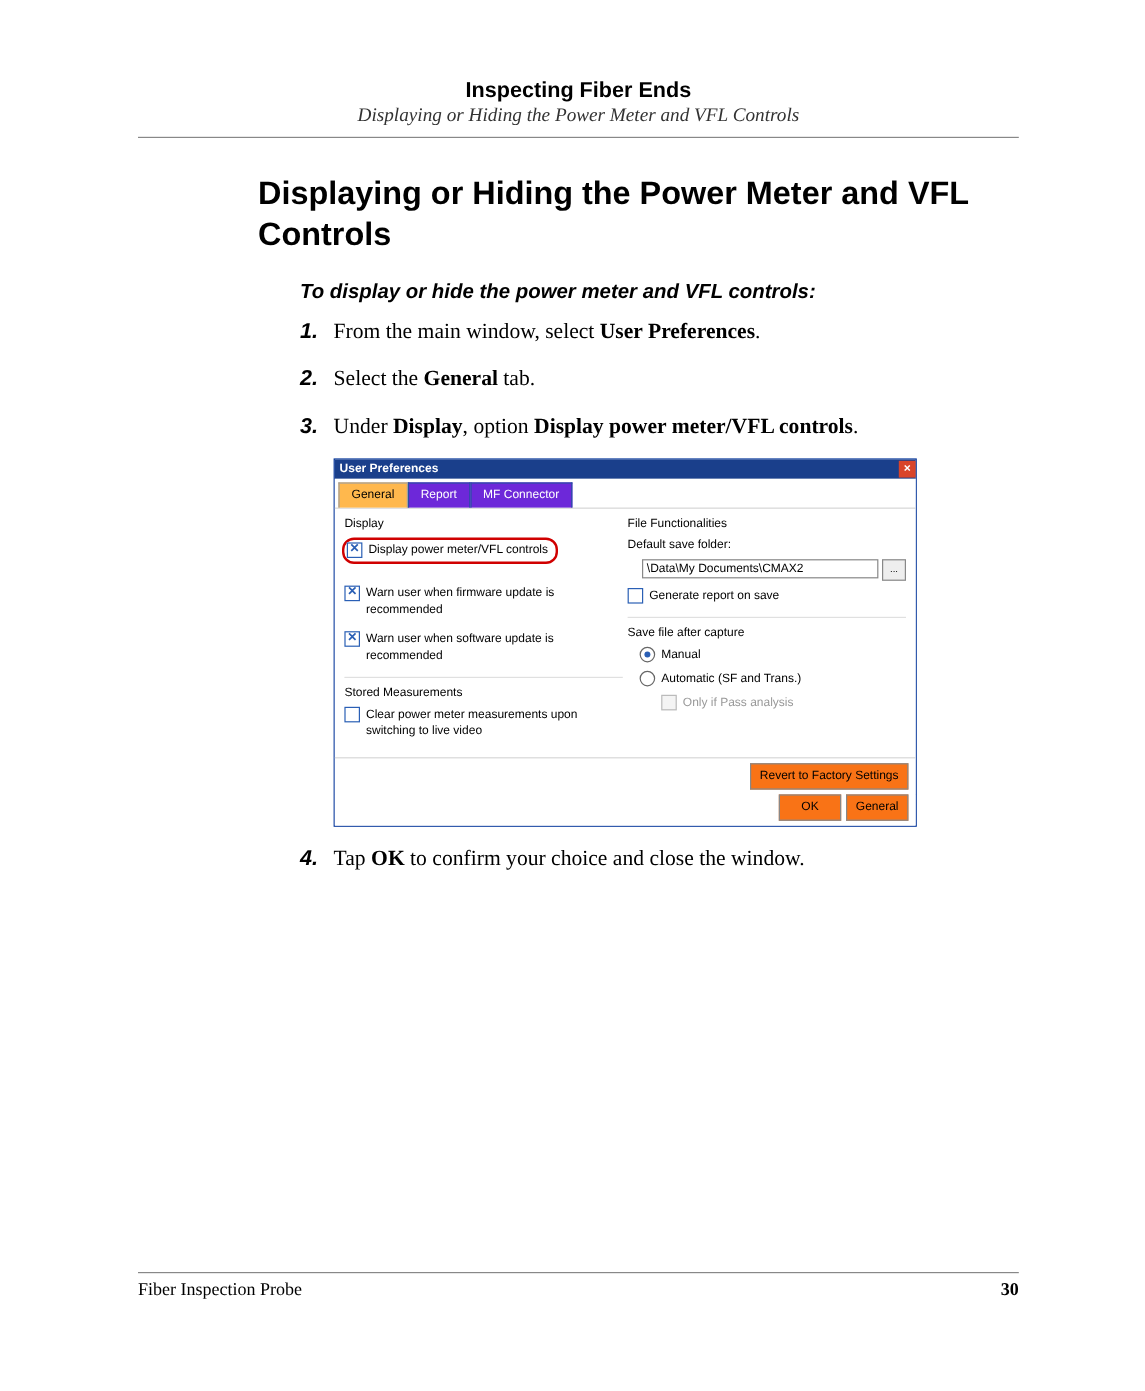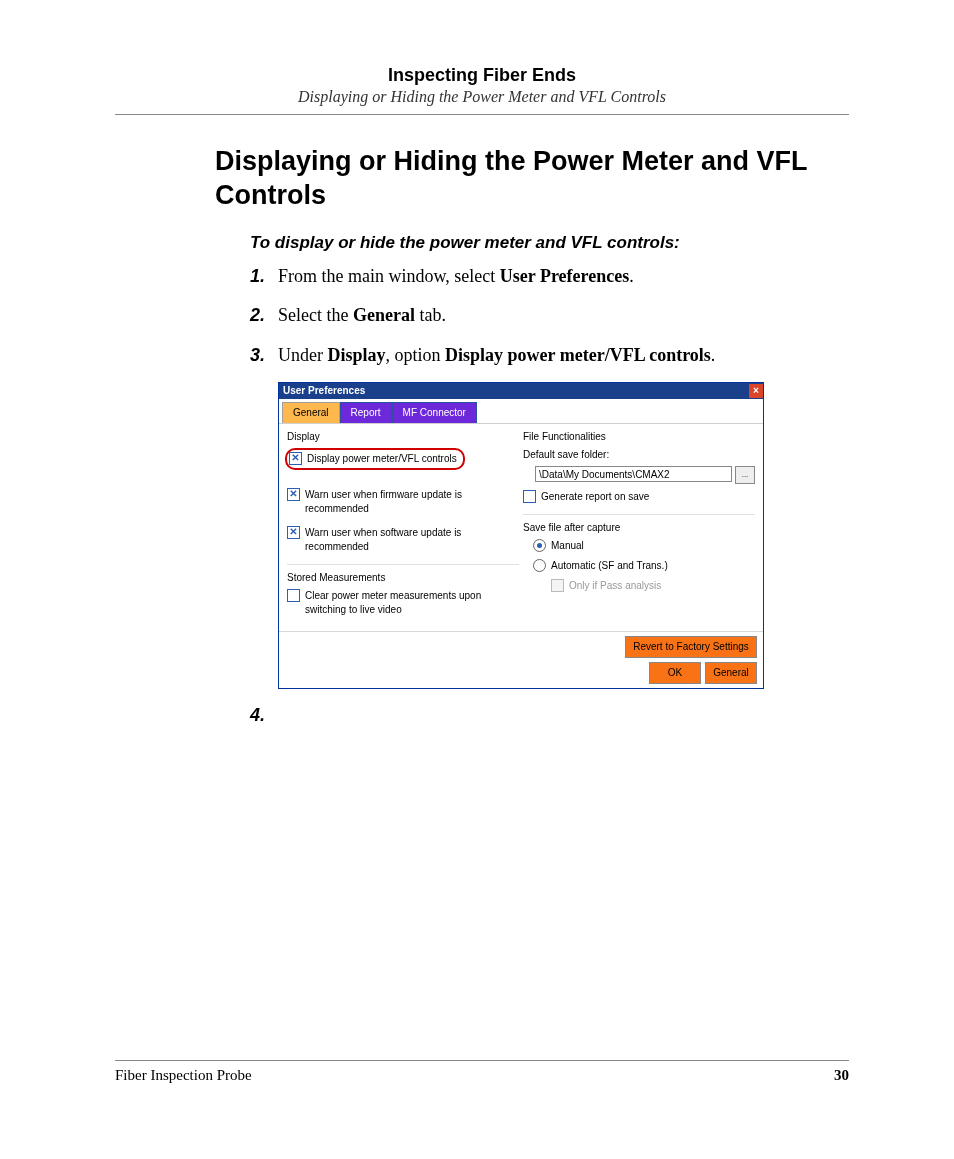--- a/index.html
+++ b/index.html
@@ -358,20 +358,21 @@
         </div>
         <div class="btn-row bottom">
           <div class="dlg-btn">OK</div>
           <div class="dlg-btn">General</div>
         </div>
       </div>
     </div>
 
     <div class="step">
       <div class="step-num">4.</div>
+      <div class="step-text"><span>Tap </span><b>OK</b><span> to confirm your choice and close the window.</span></div>
     </div>
 
   </div>
 </div>
 
 <div class="footer">
   <span>Fiber Inspection Probe</span>
   <span class="pnum">30</span>
 </div>
 

